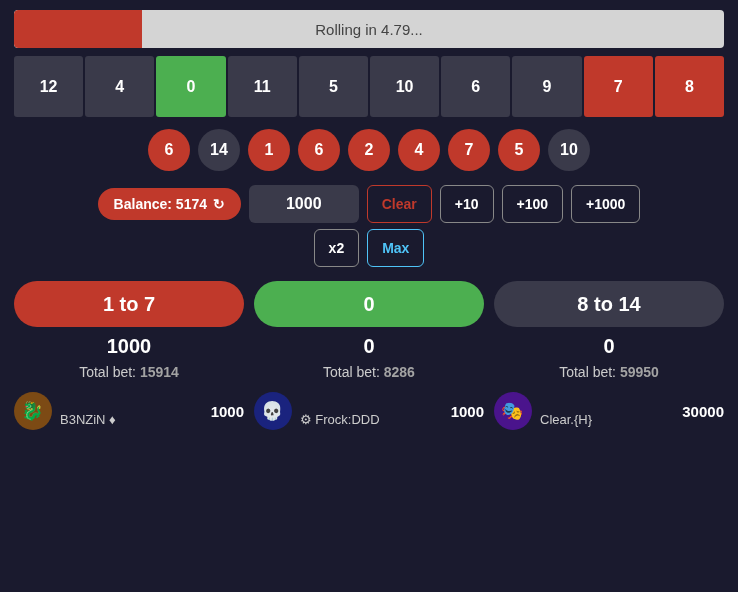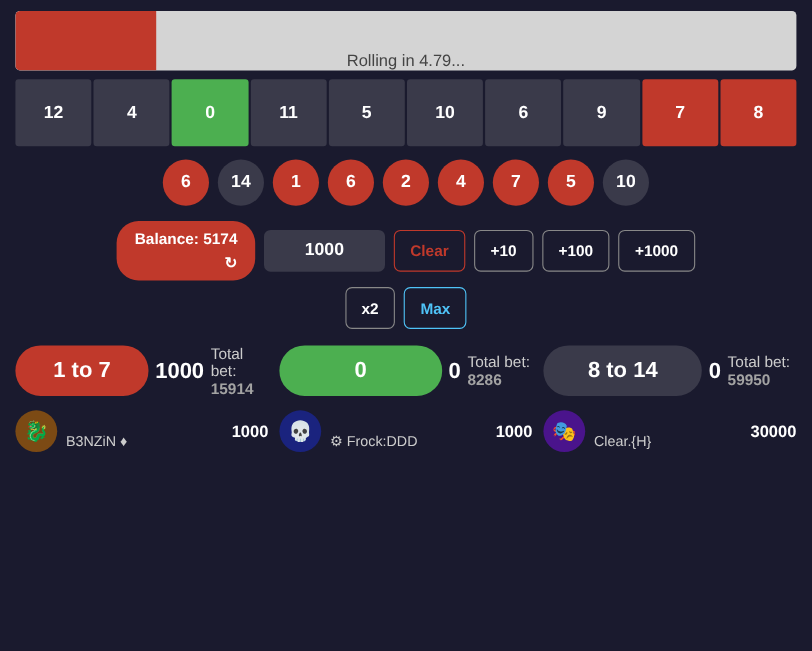--- a/index.html
+++ b/index.html
@@ -14,25 +14,25 @@
 
     
     .progress-section {
       padding: 10px 14px 6px 14px;
       display: flex;
       align-items: center;
       gap: 0;
     }
     .progress-bar-container {
       width: 100%;
-      height: 54px;
+      height: 38px;
       background: #d4d4d4;
       border-radius: 4px;
       display: flex;
-      align-items: flex-end;
+      align-items: center;
       overflow: hidden;
       position: relative;
     }
     .progress-bar-fill {
       height: 100%;
       background: #c0392b;
       width: 18%;
       border-radius: 4px 0 0 4px;
     }
     .progress-bar-text {
@@ -99,24 +99,23 @@
     .balance-btn {
       background: #c0392b;
       color: #fff;
       border: none;
       border-radius: 20px;
       padding: 8px 16px;
       font-size: 14px;
       font-weight: bold;
       cursor: pointer;
       display: flex;
-      align-items: flex-end;
+      align-items: flex-start;
       gap: 6px;
       white-space: nowrap;
-      flex-direction: column;
     }
     .bet-input {
       background: #3a3a4a;
       border: none;
       border-radius: 6px;
       color: #fff;
       font-size: 16px;
       font-weight: bold;
       width: 110px;
       height: 38px;
@@ -152,21 +151,21 @@
     
     .bet-sections {
       display: flex;
       gap: 10px;
       padding: 6px 14px 8px 14px;
       justify-content: space-between;
     }
     .bet-col {
       flex: 1;
       display: flex;
-      flex-direction: row;
+      flex-direction: column;
       align-items: center;
       gap: 6px;
     }
     .bet-label-btn {
       width: 100%;
       height: 46px;
       border: none;
       border-radius: 24px;
       font-size: 20px;
       font-weight: bold;

